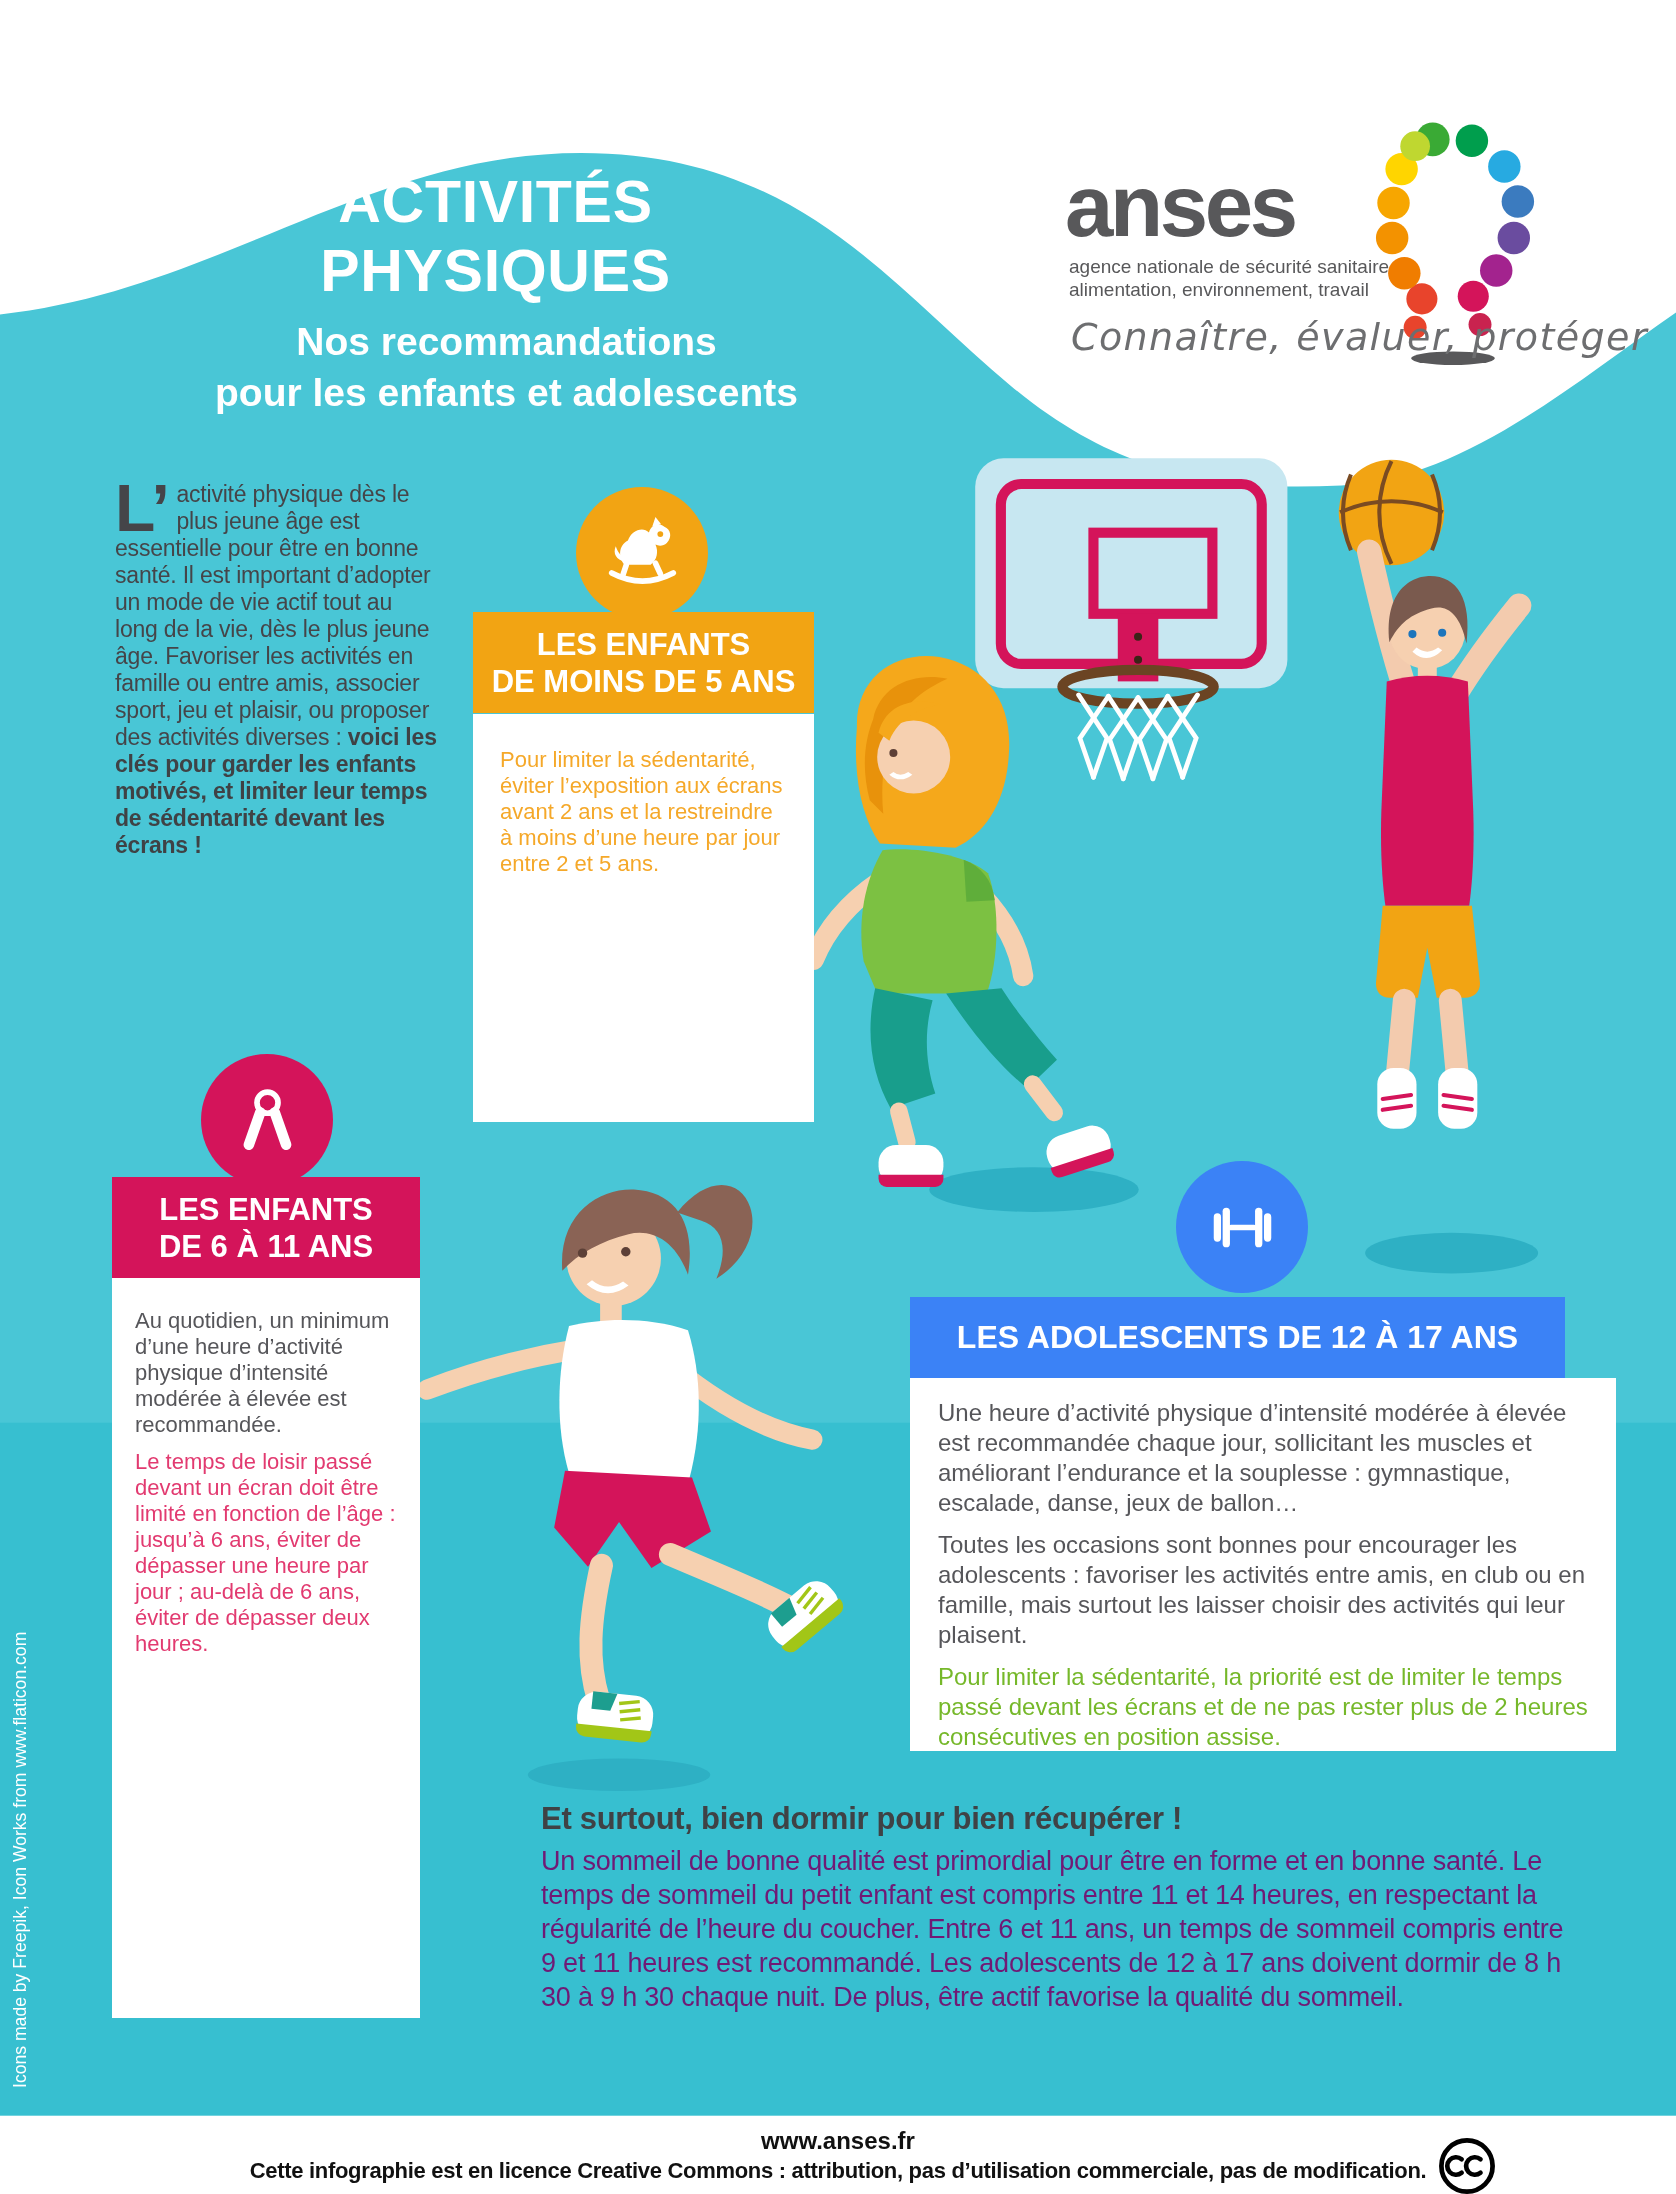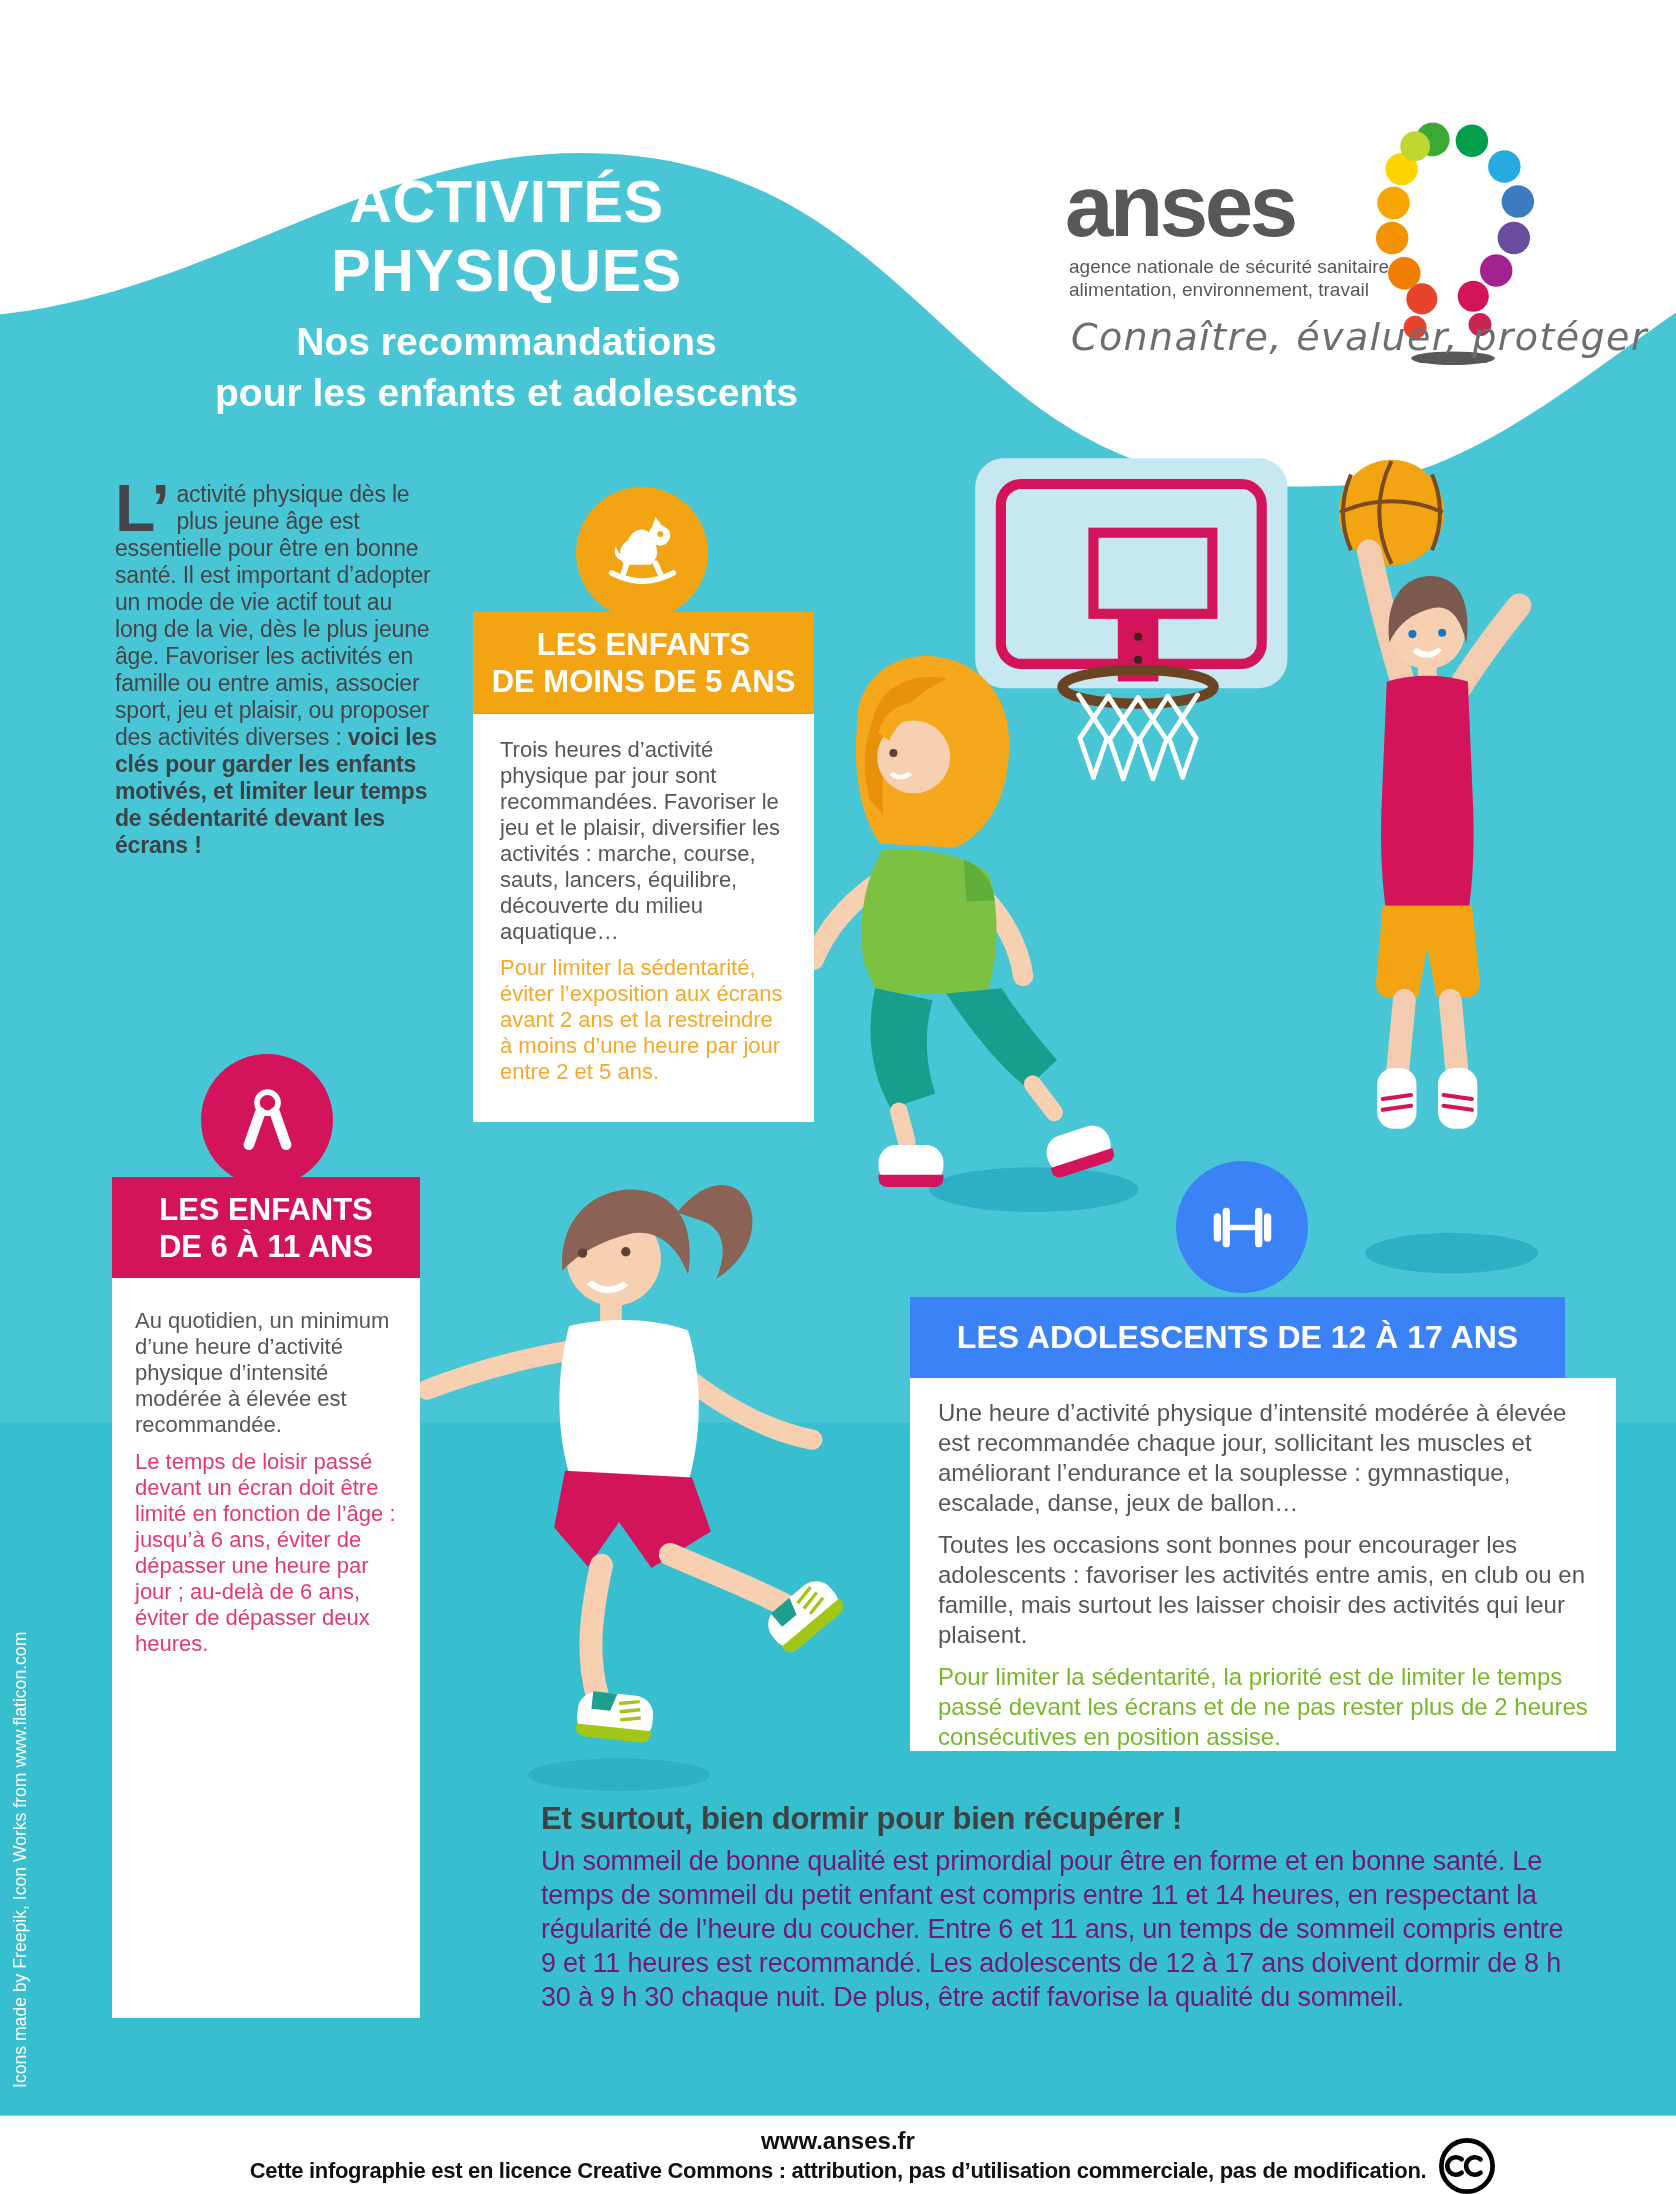--- a/index.html
+++ b/index.html
@@ -2,21 +2,21 @@
 <html style="font-size:10.8px"><head>
 <meta charset="utf-8">
 <style>
   html,body{margin:0;padding:0;background:#ffffff;}
   body{font-family:"Liberation Sans",sans-serif;}
   #page{position:relative;width:1676px;height:2194px;overflow:hidden;background:#ffffff;}
   .abs{position:absolute;}
   #bg{position:absolute;left:0;top:0;width:1676px;height:2194px;}
 
   
-  .main-title{left:101px;top:168px;width:811px;text-align:center;color:#ffffff;
+  .main-title{left:90px;top:168px;width:811px;text-align:center;color:#ffffff;
     font-weight:bold;font-size:59px;line-height:69px;letter-spacing:0.7px;}
   .main-sub{left:101px;top:316px;width:811px;text-align:center;color:#ffffff;
     font-weight:bold;font-size:39px;line-height:51px;}
   .logo-wordmark{left:1065px;top:162px;font-size:87px;font-weight:bold;color:#58585A;letter-spacing:-3.4px;line-height:1;}
   .logo-desc{left:1069px;font-size:19px;color:#58585A;letter-spacing:0px;}
   .logo-tagline{left:1071px;top:315px;font-size:38px;color:#6D6E70;
     font-family:"DejaVu Sans",sans-serif;font-style:italic;letter-spacing:1.4px;}
 
   
   .intro{left:115px;top:481px;width:323px;color:#454549;font-size:23px;line-height:27px;letter-spacing:-0.2px;}
@@ -250,21 +250,20 @@
         <path d="M30,64 L26,76"></path>
         <path d="M66,62 L72,75"></path>
       </g>
     </svg>
   </div>
   <div class="abs band orange-bg band-under5">
     <div>LES ENFANTS</div>
     <div>DE MOINS DE 5 ANS</div>
   </div>
   <div class="abs card card-under5">
-    <div class="p1">Trois heures d’activité physique par jour sont recommandées. Favoriser le jeu et le plaisir, diversifier les activités : marche, course, sauts, lancers, équilibre, découverte du milieu aquatique…</div>
     <div class="p2">Pour limiter la sédentarité, éviter l’exposition aux écrans avant 2 ans et la restreindre à moins d’une heure par jour entre 2 et 5 ans.</div>
   </div>
 
   <div class="abs icon-circle pink-bg" style="left:201px;top:1054px;">
     <svg width="81" height="81" viewBox="0 0 100 100">
       <circle cx="50" cy="28" r="13" stroke="#ffffff" stroke-width="7" fill="none"></circle>
       <g stroke="#ffffff" stroke-width="13" stroke-linecap="round">
         <path d="M41,40 L27,80"></path>
         <path d="M59,40 L73,80"></path>
       </g>

